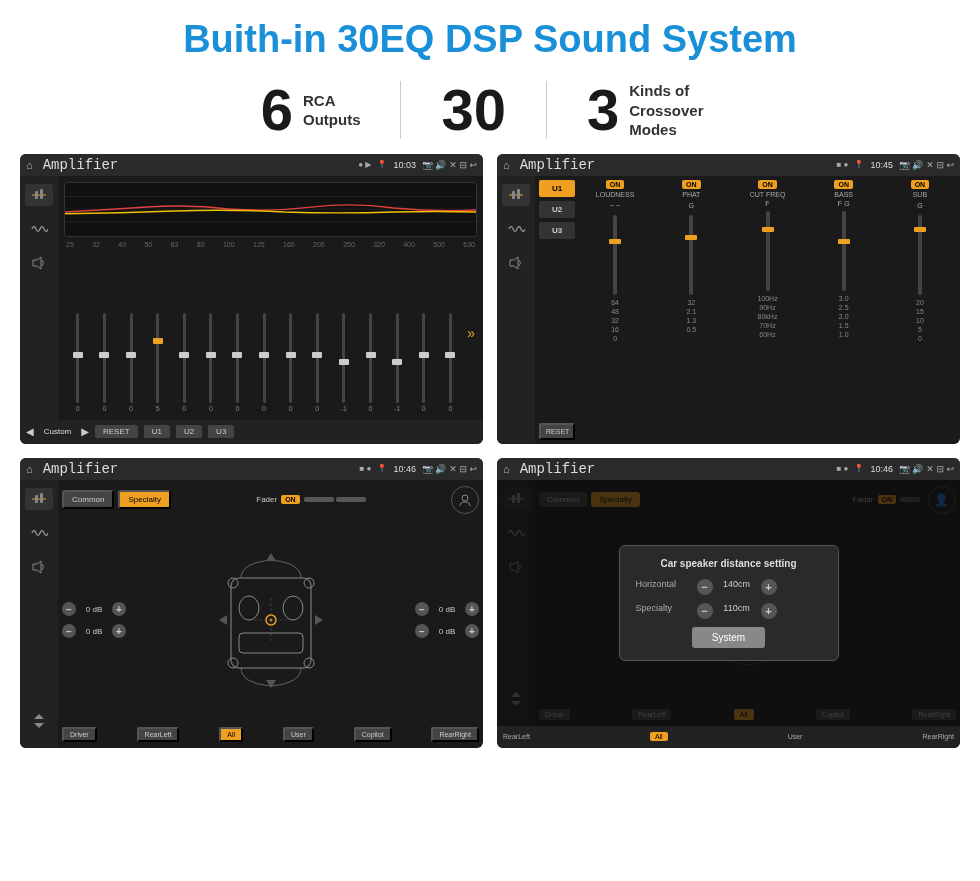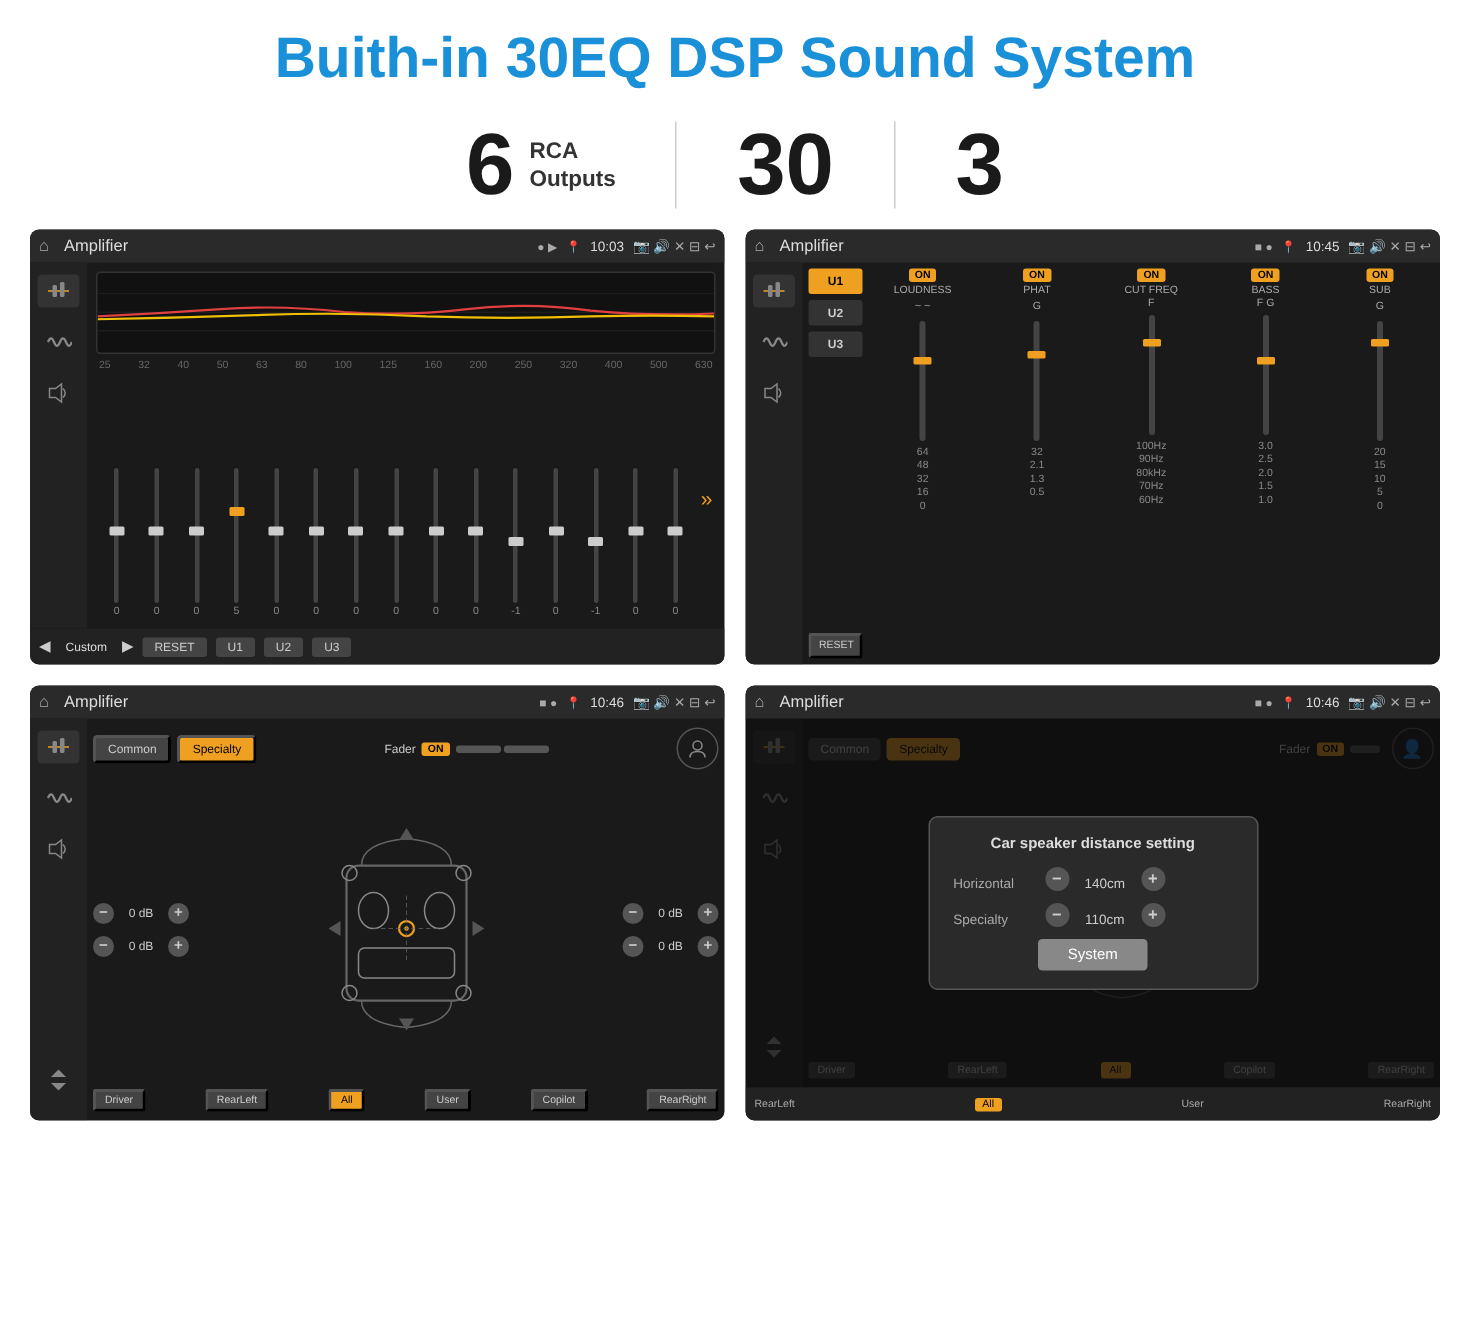--- a/index.html
+++ b/index.html
@@ -81,23 +81,24 @@
       flex-shrink: 0;
     }
 
     .status-bar .home-icon {
       color: #aaa;
       font-size: 11px;
     }
 
     .status-bar .app-title {
       color: #ddd;
-      font-size: 11px;
+      font-size: 14px;
       flex: 1;
       margin-left: 4px;
+      font-family: Liberation Mono, monospace;
     }
 
     .status-bar .status-icons {
       display: flex;
       align-items: center;
       gap: 3px;
       color: #aaa;
       font-size: 9px;
     }
 
@@ -481,21 +482,21 @@
     .dialog-title {
       color: #ddd;
       font-size: 10px;
       text-align: center;
       margin-bottom: 10px;
       font-weight: bold;
     }
 
     .dialog-row {
       display: flex;
-      align-items: flex-end;
+      align-items: flex-start;
       margin-bottom: 8px;
       gap: 6px;
     }
 
     .dialog-label {
       color: #aaa;
       font-size: 9px;
       min-width: 55px;
     }
 
@@ -563,20 +564,22 @@
   <div class="stat-item">
     <span class="stat-number">6</span>
     <span class="stat-text" style="white-space:pre-line;">RCA
 Outputs</span>
   </div>
   <div class="stat-item">
     <span class="stat-number">30</span>
   </div>
   <div class="stat-item">
     <span class="stat-number">3</span>
+    <span class="stat-text" style="white-space:pre-line;">Kinds of
+Crossover Modes</span>
   </div>
 </div>
 
 <div class="screens-grid">
 
   <div class="screen">
     <div class="status-bar">
       <span class="home-icon">⌂</span>
       <span class="app-title">Amplifier</span>
       <span style="color:#aaa;font-size:8px;">● ▶</span>

